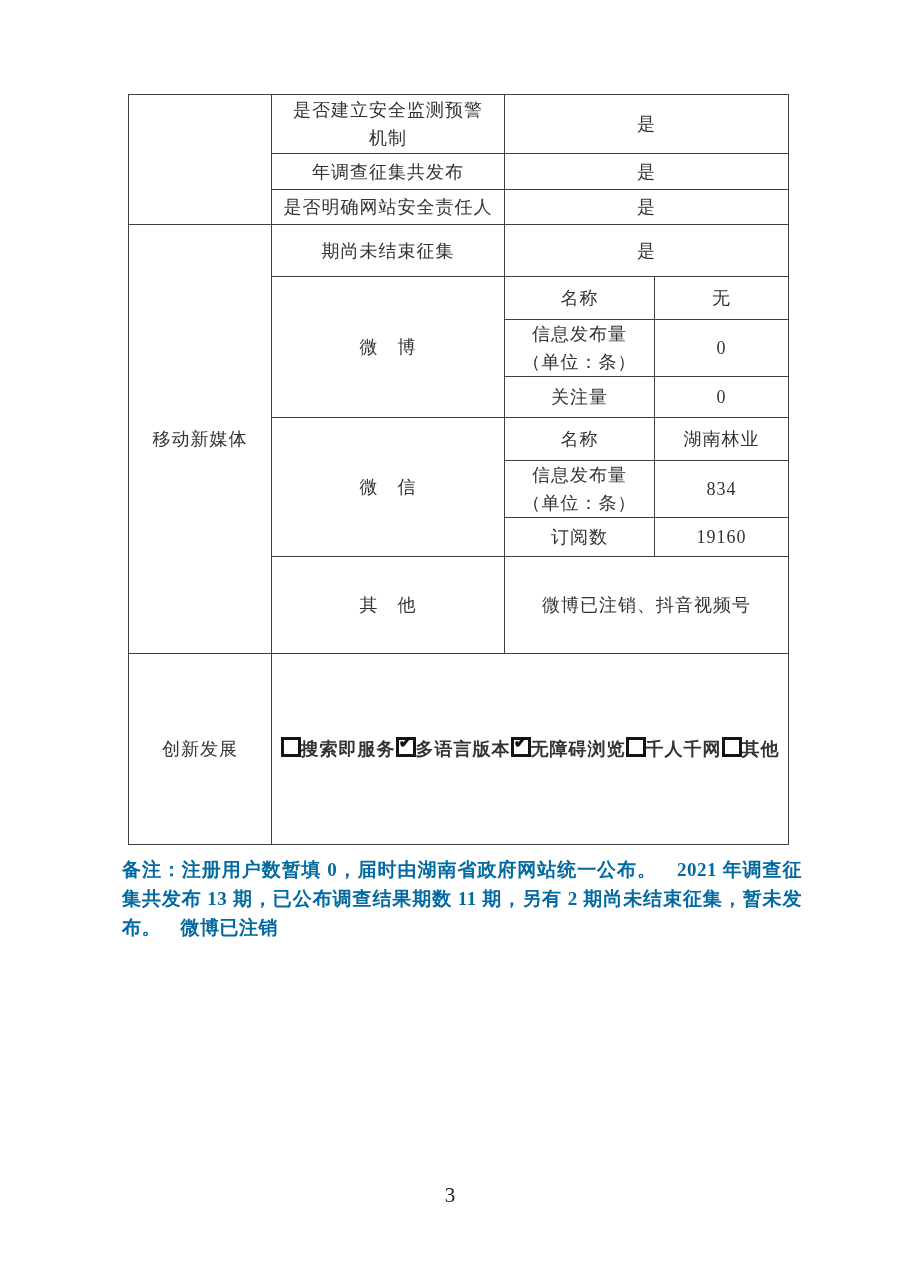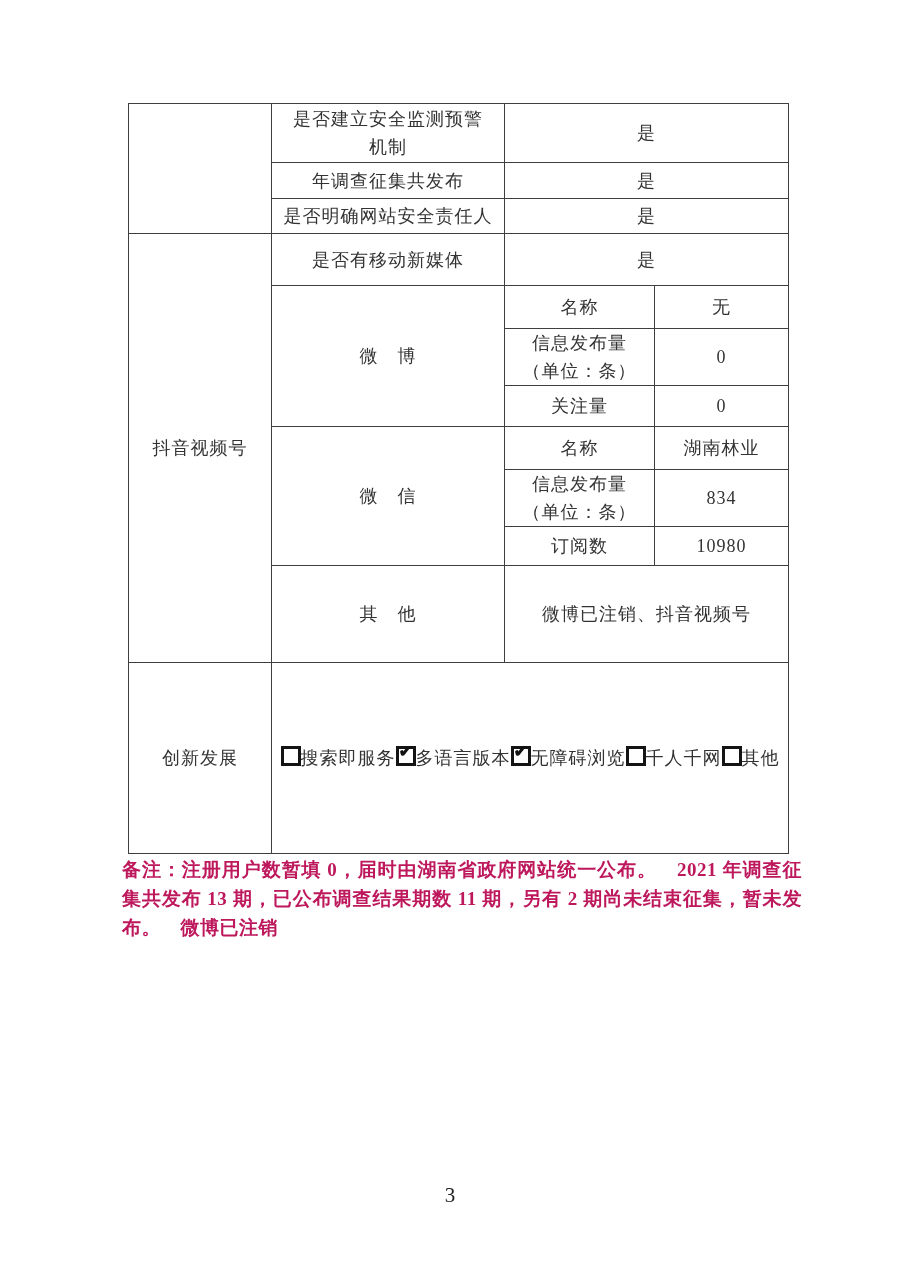--- a/index.html
+++ b/index.html
@@ -11,21 +11,21 @@
     width: 900px;
     height: 1272px;
     position: relative;
     font-family: "Liberation Serif", "DejaVu Serif", serif;
     color: #2f2f2f;
     overflow: hidden;
   }
   table.report {
     position: absolute;
     left: 128px;
-    top: 103px;
+    top: 94px;
     width: 660px;
     border-collapse: collapse;
     table-layout: fixed;
   }
   table.report td {
     border: 1.5px solid #3f3f3f;
     text-align: center;
     vertical-align: middle;
     font-size: 18px;
     line-height: 28px;
@@ -36,20 +36,21 @@
     overflow: hidden;
   }
   td.section-label {
     font-size: 18px;
   }
   td.checkbox-cell {
     letter-spacing: 0.5px;
     font-size: 20px;
     color: #1f1f1f;
     padding: 0 2px;
+    font-weight: bold;
   }
   .cb-item {
     display: inline-block;
     white-space: nowrap;
   }
   .cb-box {
     display: inline-block;
     width: 14px;
     height: 14px;
     border: 3px solid #141414;
@@ -68,21 +69,21 @@
     line-height: 20px;
   }
   .note {
     position: absolute;
     left: 122px;
     top: 855px;
     width: 680px;
     font-size: 19px;
     line-height: 29px;
     font-weight: bold;
-    color: #be185d;
+    color: #0369a1;
     letter-spacing: 0.5px;
     text-align: justify;
   }
   .page-number {
     position: absolute;
     left: 0;
     top: 1183px;
     width: 900px;
     text-align: center;
     font-size: 21px;
@@ -108,22 +109,22 @@
     </tr>
     <tr style="height:36px">
       <td>年调查征集共发布</td>
       <td colspan="2">是</td>
     </tr>
     <tr style="height:35px">
       <td>是否明确网站安全责任人</td>
       <td colspan="2">是</td>
     </tr>
     <tr style="height:52px">
-      <td rowspan="8" class="section-label">抖音视频号</td>
-      <td>是否有移动新媒体</td>
+      <td rowspan="8" class="section-label">移动新媒体</td>
+      <td>期尚未结束征集</td>
       <td colspan="2">是</td>
     </tr>
     <tr style="height:43px">
       <td rowspan="3">微　博</td>
       <td>名称</td>
       <td>无</td>
     </tr>
     <tr style="height:56px">
       <td>信息发布量
 （单位：条）</td>
@@ -138,21 +139,21 @@
       <td>名称</td>
       <td>湖南林业</td>
     </tr>
     <tr style="height:56px">
       <td>信息发布量
 （单位：条）</td>
       <td>834</td>
     </tr>
     <tr style="height:39px">
       <td>订阅数</td>
-      <td>10980</td>
+      <td>19160</td>
     </tr>
     <tr style="height:97px">
       <td>其　他</td>
       <td colspan="2">微博已注销、抖音视频号</td>
     </tr>
     <tr style="height:191px">
       <td class="section-label">创新发展</td>
       <td colspan="3" class="checkbox-cell"><span class="cb-item"><span class="cb-box"></span><span>搜索即服务</span></span><span class="cb-item"><span class="cb-box checked"></span><span>多语言版本</span></span><span class="cb-item"><span class="cb-box checked"></span><span>无障碍浏览</span></span><span class="cb-item"><span class="cb-box"></span><span>千人千网</span></span><span class="cb-item"><span class="cb-box"></span><span>其他</span></span></td>
     </tr>
   </tbody>

